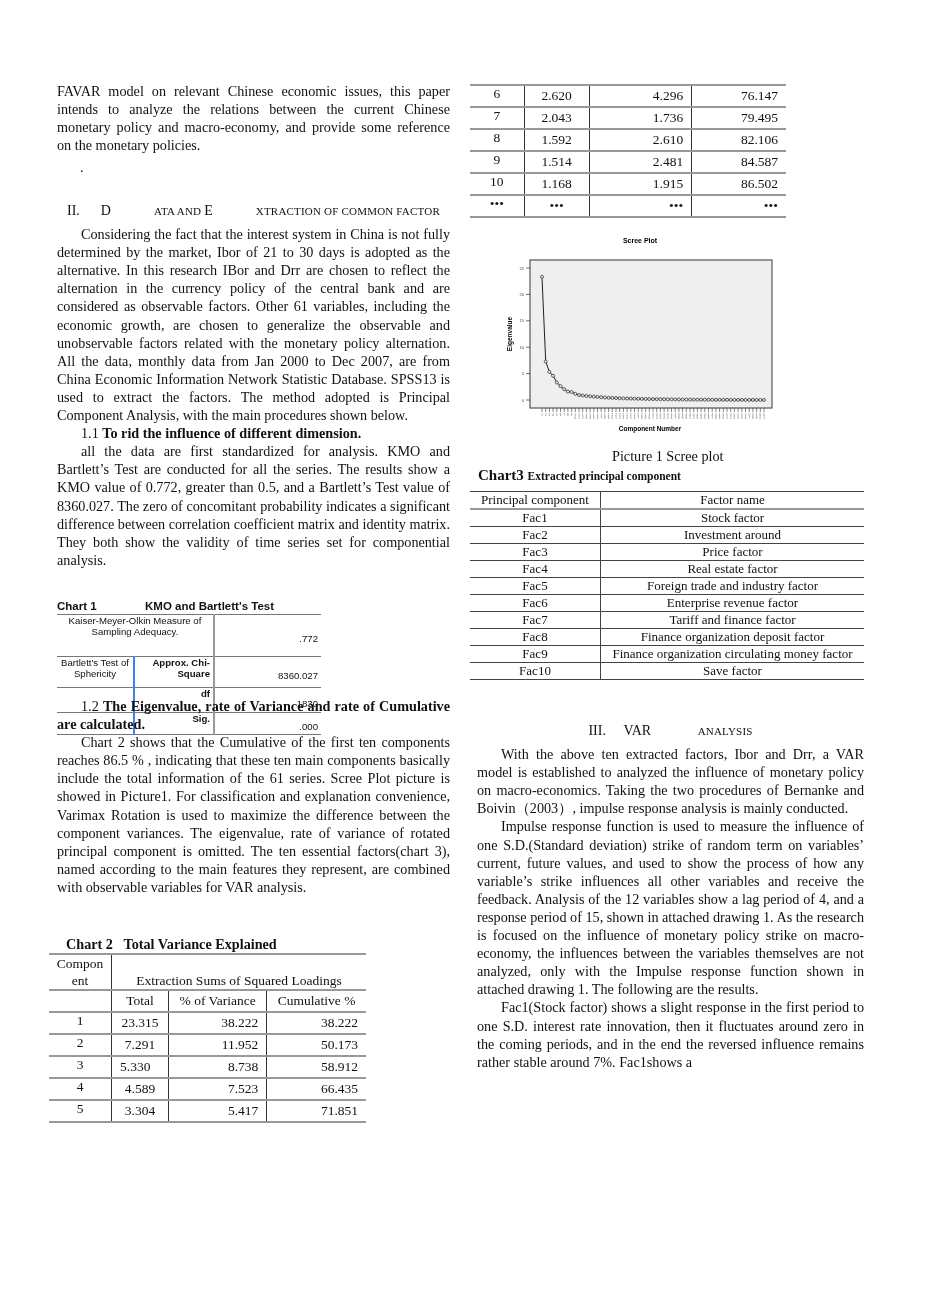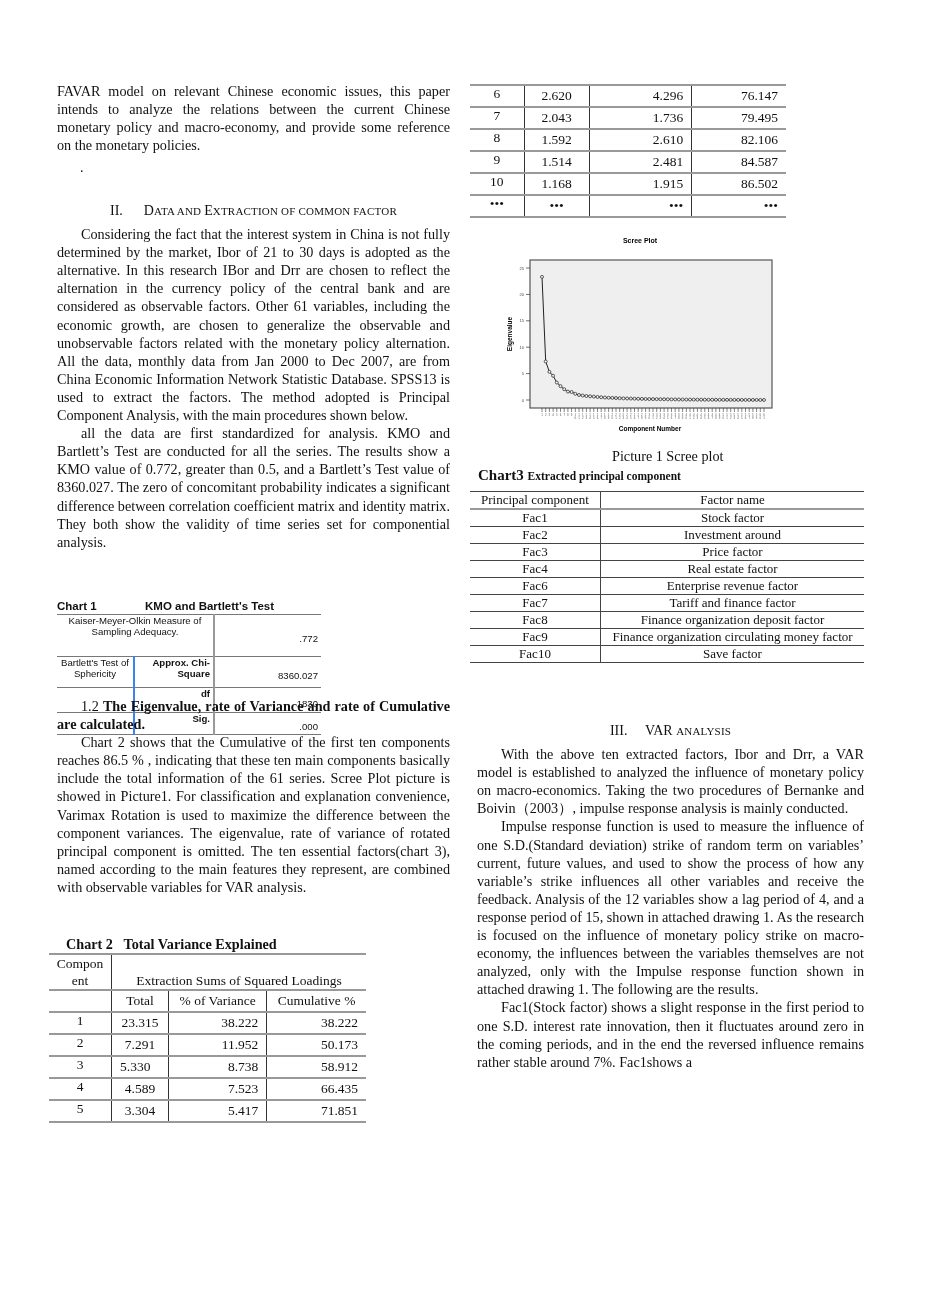--- a/index.html
+++ b/index.html
@@ -4,21 +4,21 @@
 <style>
   html, body { margin: 0; padding: 0; background: #ffffff; }
   body { width: 925px; height: 1309px; position: relative; overflow: hidden;
          font-family: "Liberation Serif", serif; color: #111; }
   .col { position: absolute; font-size: 14.2px; line-height: 18.1px; text-align: justify; }
   .left { left: 57px; top: 82px; width: 393px; }
   .right { left: 477px; width: 387px; }
   p { margin: 0; }
   .indent { text-indent: 24px; }
   .sec-head { text-align: center; font-size: 14px; margin: 0; }
-  .sc { font-size: 11px; letter-spacing: 0.2px; }
+  .sc { font-size: 11px; letter-spacing: 0.2px; margin-left: 43px; }
   .sub { text-indent: 24px; }
   .sub b { font-weight: bold; }
   .dot { position: absolute; left: 80px; top: 160px; font-size: 14px; }
 
   
   .c1-title { position: absolute; left: 57px; top: 600px; font-family: "Liberation Sans", sans-serif;
               font-weight: bold; font-size: 11.5px; }
   .c1-title span.t2 { position: absolute; left: 88px; white-space: nowrap; }
   table.kmo { position: absolute; left: 57px; top: 614px; border-collapse: collapse;
               font-family: "Liberation Sans", sans-serif; font-size: 9.6px; }
@@ -59,20 +59,21 @@
 <div class="col left">
   <p>FAVAR model on relevant Chinese economic issues, this paper intends to analyze the relations between the current Chinese monetary policy and macro-economy, and provide some reference on the monetary policies.</p>
 </div>
 <div class="dot">.</div>
 
 <div class="col left" style="top:202px;">
   <p class="sec-head">
     <span>II.</span>&nbsp;&nbsp;&nbsp;&nbsp;&nbsp;&nbsp;<span>D</span><span class="sc">ATA AND </span><span>E</span><span class="sc">XTRACTION OF COMMON FACTOR</span>
   </p>
   <p class="indent" style="margin-top:5px;">Considering the fact that the interest system in China is not fully determined by the market, Ibor of 21 to 30 days is adopted as the alternative. In this research IBor and Drr are chosen to reflect the alternation in the currency policy of the central bank and are considered as observable factors. Other 61 variables, including the economic growth, are chosen to generalize the observable and unobservable factors related with the monetary policy alternation. All the data, monthly data from Jan 2000 to Dec 2007, are from China Economic Information Network Statistic Database. SPSS13 is used to extract the factors. The method adopted is Principal Component Analysis, with the main procedures shown below.</p>
+  <p class="sub"><span>1.1</span> <b>To rid the influence of different dimension.</b></p>
   <p class="indent">all the data are first standardized for analysis. KMO and Bartlett’s Test are conducted for all the series. The results show a KMO value of 0.772, greater than 0.5, and a Bartlett’s Test value of 8360.027. The zero of concomitant probability indicates a significant difference between correlation coefficient matrix and identity matrix. They both show the validity of time series set for componential analysis.</p>
 </div>
 
 <div class="c1-title">
   <span>Chart 1</span><span class="t2">KMO and Bartlett's Test</span>
 </div>
 <table class="kmo">
   <tbody>
       <tr style="height:42px;">
     <td class="c" colspan="2" style="width:148px;">Kaiser-Meyer-Olkin Measure of Sampling Adequacy.</td>
@@ -475,20 +476,24 @@
       </tr>
       <tr>
         <td class="pc" style="vertical-align: top;">Fac3</td>
         <td>Price factor</td>
       </tr>
       <tr>
         <td class="pc" style="vertical-align: top;">Fac4</td>
         <td>Real estate factor</td>
       </tr>
       <tr>
+        <td class="pc" style="vertical-align: top;">Fac5</td>
+        <td>Foreign trade and industry factor</td>
+      </tr>
+      <tr>
         <td class="pc" style="vertical-align: top;">Fac6</td>
         <td>Enterprise revenue factor</td>
       </tr>
       <tr>
         <td class="pc" style="vertical-align: top;">Fac7</td>
         <td>Tariff and finance factor</td>
       </tr>
       <tr>
         <td class="pc" style="vertical-align: top;">Fac8</td>
         <td>Finance organization deposit factor</td>

